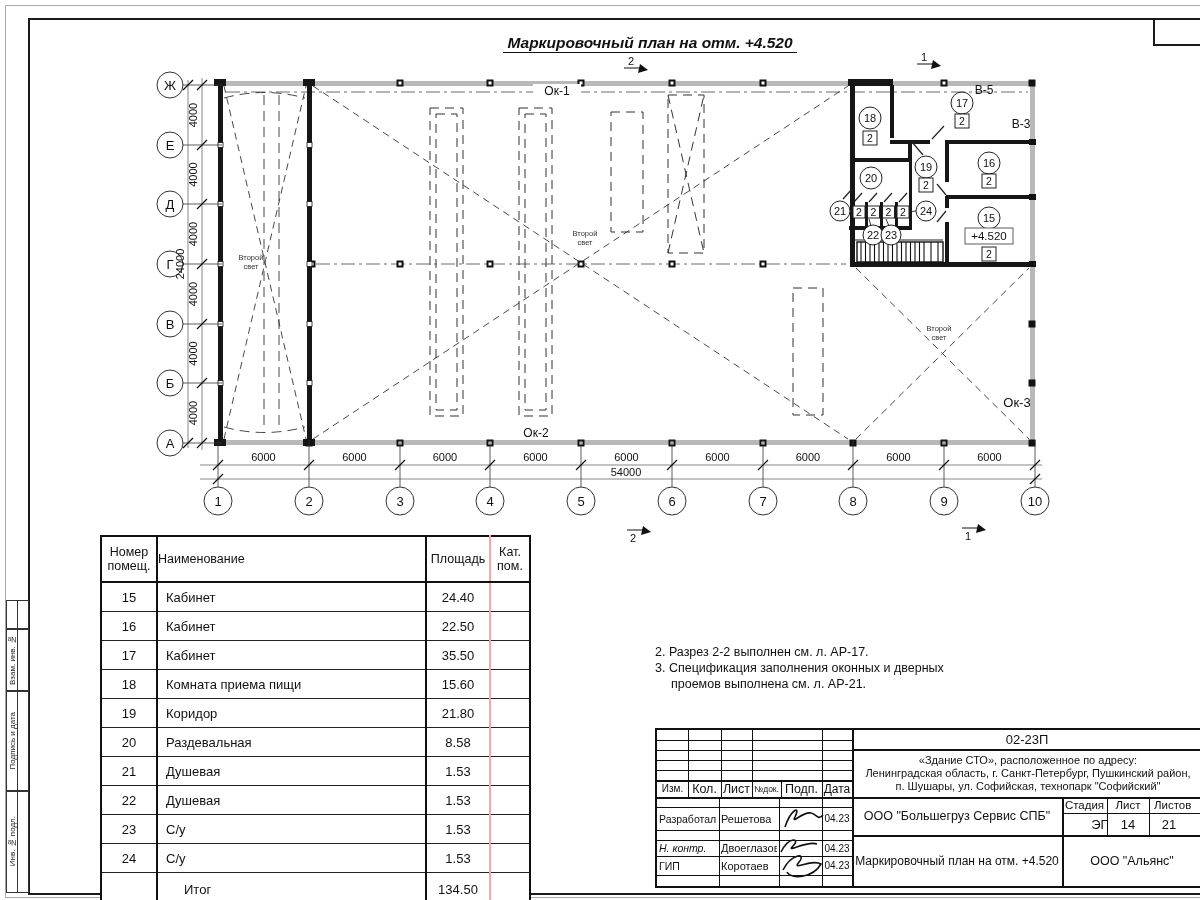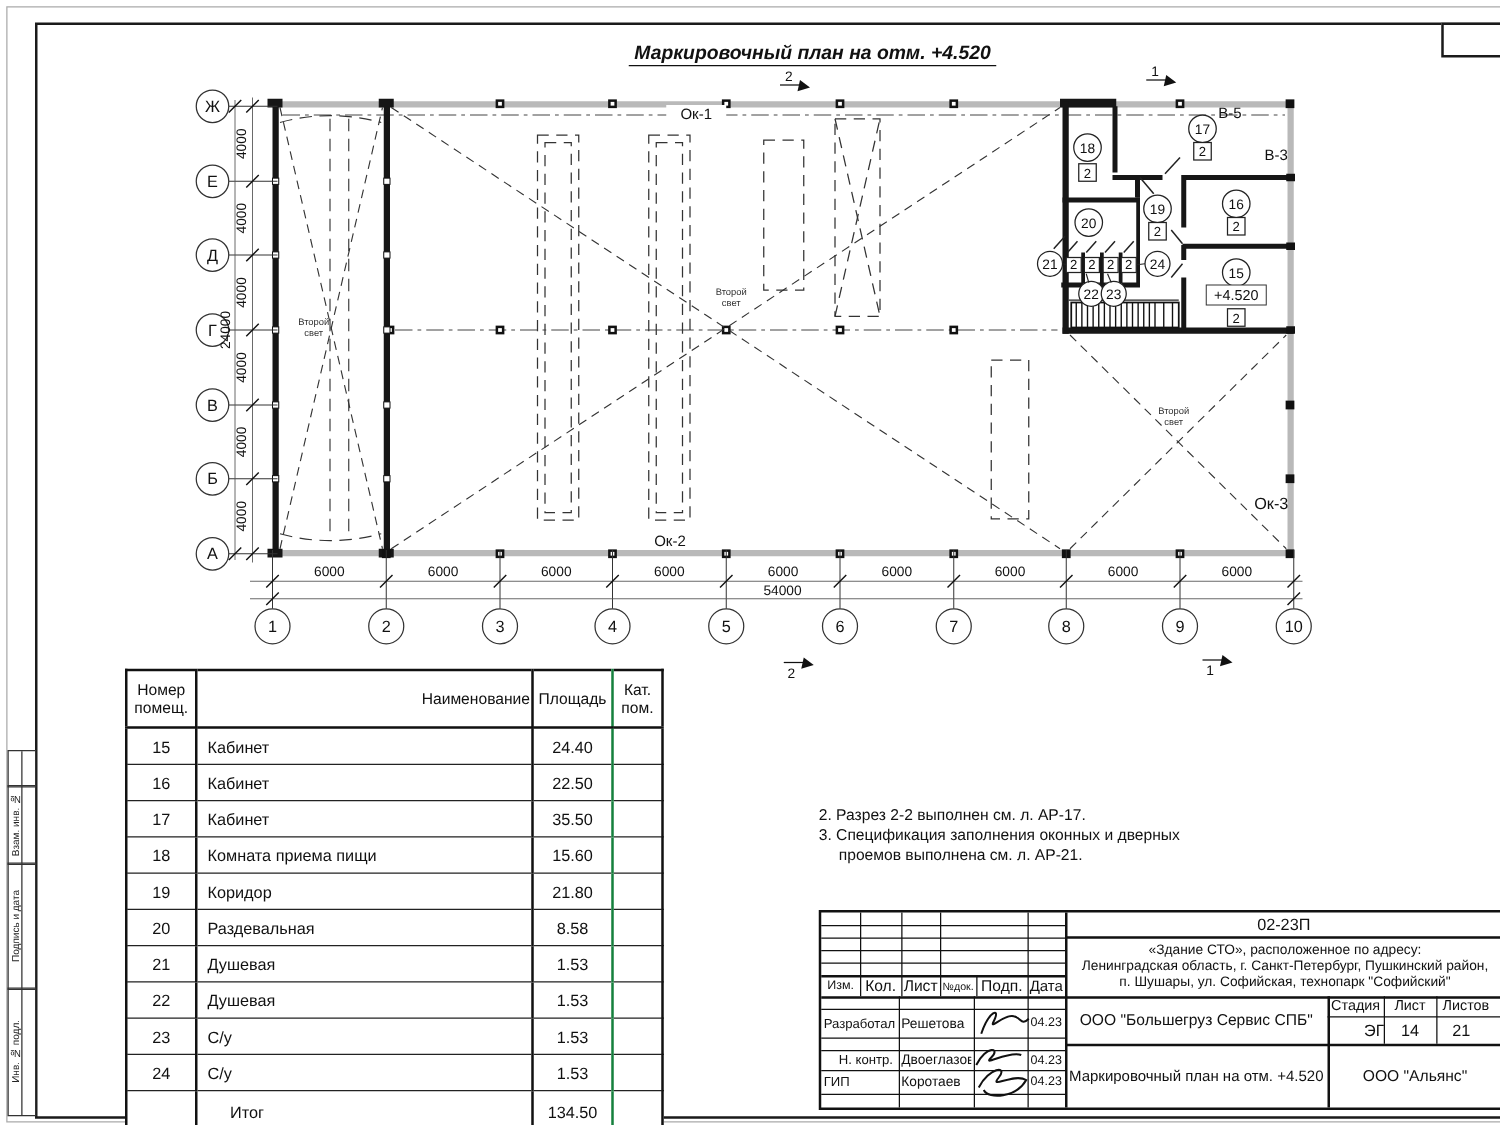--- a/index.html
+++ b/index.html
@@ -17,23 +17,23 @@
   .plan-title span{border-bottom:1.2px solid #111;padding:0 4px 1px 4px;}
   
   .sched-title{left:150px;top:538px;font-style:italic;font-weight:bold;font-size:15px;text-decoration:underline;}
   .sched-title span{border-bottom:1.5px solid #111;padding-bottom:1px;}
   table.sched{left:100px;top:535px;border-collapse:collapse;table-layout:fixed;border:2px solid #111;background:#fff;}
   table.sched th,table.sched td{border:1px solid #222;font-weight:normal;overflow:hidden;}
   table.sched th{font-size:12.5px;height:42px;border-bottom:2px solid #111;}
   table.sched td{font-size:13px;height:26px;}
   table.sched .cnum{width:52px;text-align:center;border-right:2px solid #111;}
   table.sched .cname{width:240px;text-align:left;padding-left:8px;border-right:2px solid #111;}
-  table.sched .carea{width:60px;text-align:center;border-right:2px solid #15803d;}
+  table.sched .carea{width:60px;text-align:center;border-right:2px solid #fca5a5;}
   table.sched .ckat{width:36px;text-align:center;}
-  table.sched th.cname{text-align:right;padding-left:0;}
+  table.sched th.cname{text-align:left;padding-left:0;}
   table.sched tr.totalr td{height:30px;}
   
   .notes{left:655px;top:644px;font-size:12.5px;line-height:16px;white-space:nowrap;}
   .notes .indent{padding-left:16px;}
   
   .tb{left:655px;top:728px;width:560px;height:156px;border:2px solid #111;background:#fff;}
   .tb .cell{position:absolute;box-sizing:border-box;display:flex;align-items:center;justify-content:center;text-align:center;overflow:hidden;}
   .tb .vline{position:absolute;background:#111;width:1px;}
   .tb .vline2{position:absolute;background:#111;width:2px;}
   .tb .hline{position:absolute;background:#111;height:1px;}
@@ -559,21 +559,21 @@
     <div class="cell" style="left:0;top:50px;width:31px;height:17px;font-size:10px;">Изм.</div>
     <div class="cell" style="left:31px;top:50px;width:33px;height:17px;font-size:12.5px;">Кол.</div>
     <div class="cell" style="left:64px;top:50px;width:31px;height:17px;font-size:12.5px;">Лист</div>
     <div class="cell" style="left:95px;top:50px;width:29px;height:17px;font-size:8.5px;">№док.</div>
     <div class="cell" style="left:124px;top:50px;width:41px;height:17px;font-size:12.5px;">Подп.</div>
     <div class="cell" style="left:165px;top:50px;width:30px;height:17px;font-size:12px;">Дата</div>
 
     <div class="cell" style="left:2px;top:77px;width:58px;height:23px;font-size:10.5px;justify-content:flex-start;">Разработал</div>
     <div class="cell" style="left:64px;top:77px;width:56px;height:23px;font-size:11px;justify-content:flex-start;">Решетова</div>
     <div class="cell" style="left:165px;top:77px;width:30px;height:23px;font-size:10px;">04.23</div>
-    <div class="cell" style="left:14px;top:110px;width:58px;height:16px;font-size:10.5px;justify-content:flex-start;">Н. контр.</div>
+    <div class="cell" style="left:2px;top:110px;width:58px;height:16px;font-size:10.5px;justify-content:flex-start;font-style:italic;">Н. контр.</div>
     <div class="cell" style="left:64px;top:110px;width:56px;height:16px;font-size:11px;justify-content:flex-start;">Двоеглазов</div>
     <div class="cell" style="left:165px;top:110px;width:30px;height:16px;font-size:10px;">04.23</div>
     <div class="cell" style="left:2px;top:126px;width:58px;height:19px;font-size:10.5px;justify-content:flex-start;">ГИП</div>
     <div class="cell" style="left:64px;top:126px;width:56px;height:19px;font-size:11px;justify-content:flex-start;">Коротаев</div>
     <div class="cell" style="left:165px;top:126px;width:30px;height:19px;font-size:10px;">04.23</div>
 
     <svg class="abs" style="left:124px;top:73px;" width="44" height="30" viewBox="0 0 44 30">
       <path d="M4,24 C10,6 20,2 14,14 C10,22 22,8 30,10 C36,11 36,18 42,12" fill="none" stroke="#111" stroke-width="1.6"></path>
     </svg>
     <svg class="abs" style="left:120px;top:104px;" width="50" height="48" viewBox="0 0 50 48">

